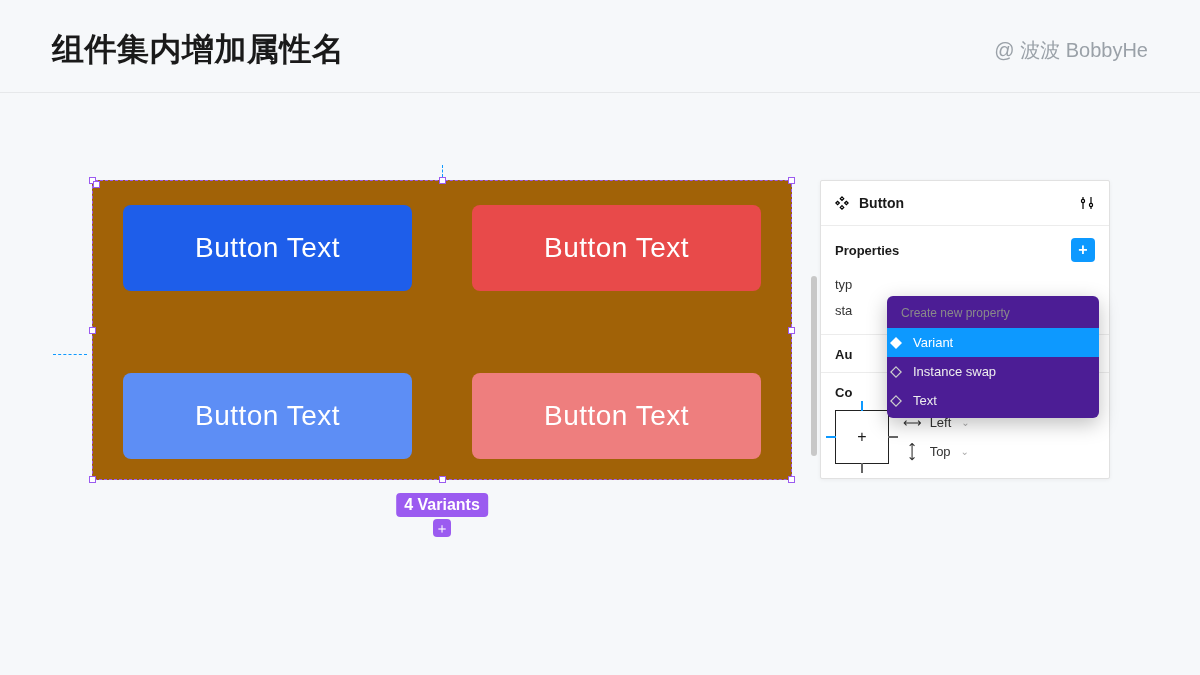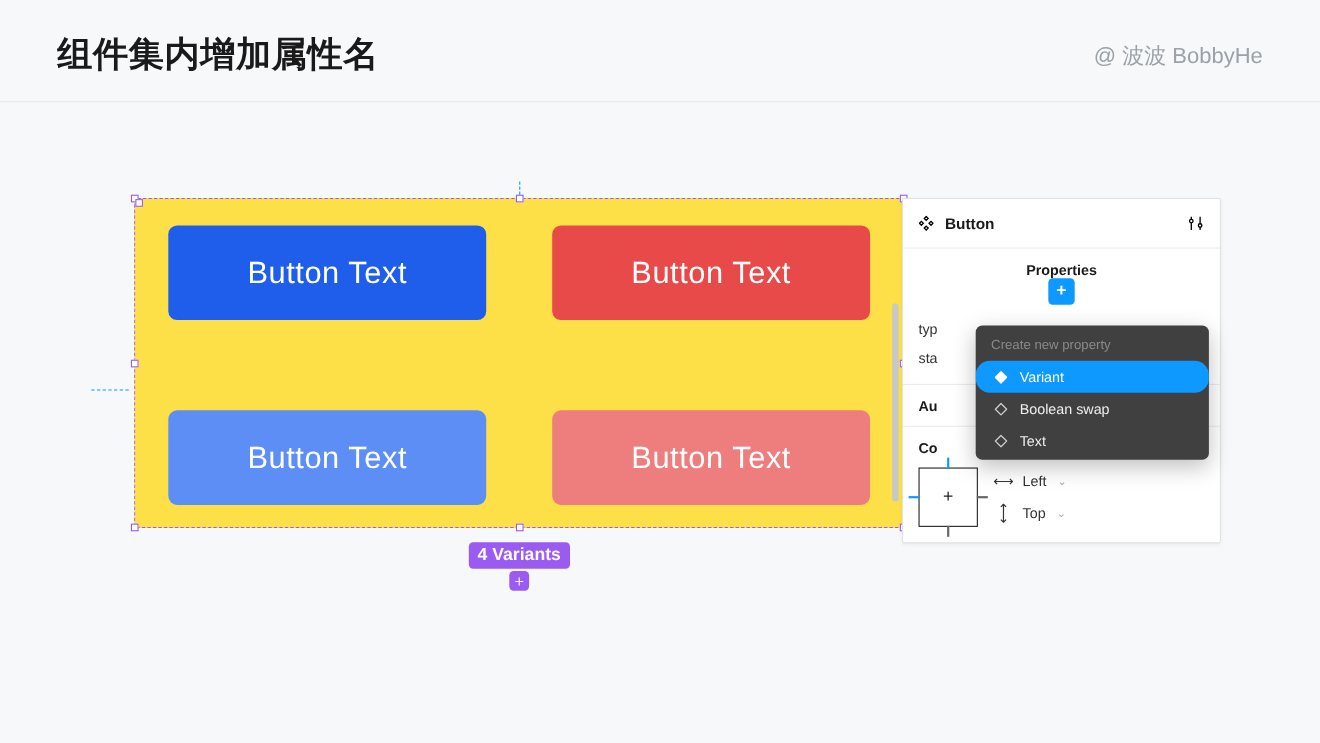--- a/index.html
+++ b/index.html
@@ -25,27 +25,27 @@
     letter-spacing: 0.5px;
   }
   .author {
     font-size: 20px;
     color: #9aa1a8;
     font-weight: 500;
   }
 
   .canvas {
     position: absolute;
-    left: 122px;
+    left: 92px;
     top: 180px;
     width: 700px;
     height: 300px;
     border: 1.5px dashed #9b5bf0;
     border-radius: 3px;
-    background: #fde047;
+    background: #a16207;
   }
   .canvas::before, .canvas::after,
   .handle-tl, .handle-tr, .handle-bl, .handle-br,
   .handle-tm, .handle-bm, .handle-ml, .handle-mr {
     content: "";
     position: absolute;
     width: 7px;
     height: 7px;
     background: #fff;
     border: 1.5px solid #9b5bf0;
@@ -181,21 +181,20 @@
 
   .panel-section {
     padding: 12px 14px 10px 14px;
     border-bottom: 1px solid #ececec;
     position: relative;
   }
   .section-row {
     display: flex;
     align-items: center;
     justify-content: space-between;
-    flex-direction: column;
   }
   .section-label {
     font-weight: 600;
     font-size: 13px;
   }
   .add-btn {
     width: 24px;
     height: 24px;
     background: #0d99ff;
     border-radius: 4px;
@@ -244,21 +243,21 @@
   }
   .cons-line { display: flex; align-items: center; gap: 8px; color:#333;}
   .caret { color:#aaa; font-size:10px; margin-left:2px; }
 
   
   .dropdown {
     position: absolute;
     top: 115px;
     right: 10px;
     width: 212px;
-    background: #404040;
+    background: #4c1d95;
     border-radius: 6px;
     color: #eee;
     font-size: 13px;
     overflow: hidden;
     box-shadow: 0 6px 20px rgba(0,0,0,0.25);
     z-index: 10;
   }
   .dropdown::before {
     content: "";
     position: absolute;
@@ -271,22 +270,21 @@
   }
   .dd-head {
     padding: 10px 14px 8px 14px;
     color: #8a8a8a;
     font-size: 12px;
   }
   .dd-item {
     display: flex;
     align-items: center;
     gap: 10px;
-    padding: 7px 16px;
-    border-radius: 13px;
+    padding: 7px 2px;
   }
   .dd-item.active {
     background: #0d99ff;
     color: #fff;
   }
   .dd-icon {
     width: 14px; height: 14px;
     display:inline-flex; align-items:center; justify-content:center;
     flex-shrink:0;
   }
@@ -404,21 +402,21 @@
           </svg>
       </span>
       <span>Variant</span>
     </div>
     <div class="dd-item">
       <span class="dd-icon">
         <svg viewBox="0 0 14 14" width="12" height="12" fill="none" stroke="#ccc" stroke-width="1.4">
             <path d="M7 1 L13 7 L7 13 L1 7 Z"></path>
           </svg>
       </span>
-      <span>Boolean swap</span>
+      <span>Instance swap</span>
     </div>
     <div class="dd-item">
       <span class="dd-icon">
         <svg viewBox="0 0 14 14" width="12" height="12" fill="none" stroke="#ccc" stroke-width="1.4">
             <path d="M7 1 L13 7 L7 13 L1 7 Z"></path>
           </svg>
       </span>
       <span>Text</span>
     </div>
   </div>

